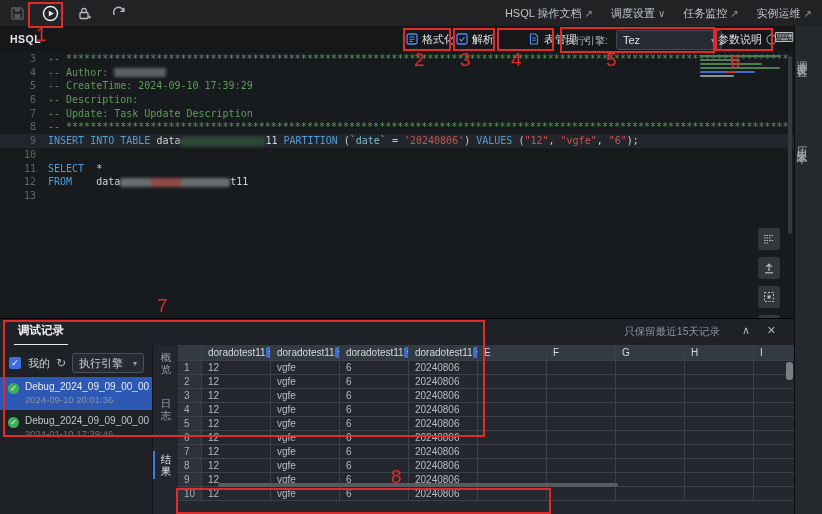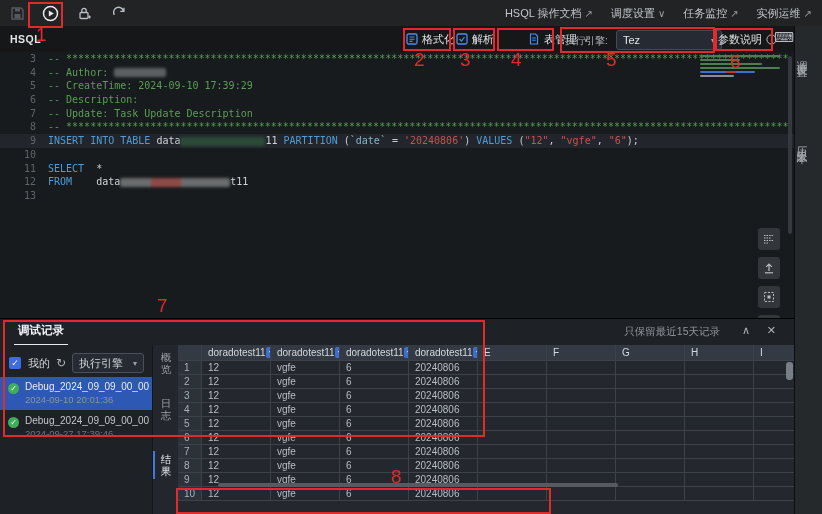--- a/index.html
+++ b/index.html
@@ -255,21 +255,21 @@
       </div>
       <div id="debug-list">
           <div class="debug-item selected" style="top: 32px;">
             <div class="badge">✓</div>
             <div class="d-title">Debug_2024_09_09_00_00</div>
             <div class="d-time">2024-09-10 20:01:36</div>
           </div>
           <div class="debug-item" style="top: 66px;">
             <div class="badge">✓</div>
             <div class="d-title">Debug_2024_09_09_00_00</div>
-            <div class="d-time">2024-09-27 17:39:46</div>
+            <div class="d-time">2024-01-10 17:39:46</div>
           </div>
         </div>
     </div>
 
     <div class="side-strip" id="side-strip">
         <div class="stab" style="top: 6px;">
           <div>概</div>
           <div>览</div>
         </div>
         <div class="stab" style="top: 52px;">

